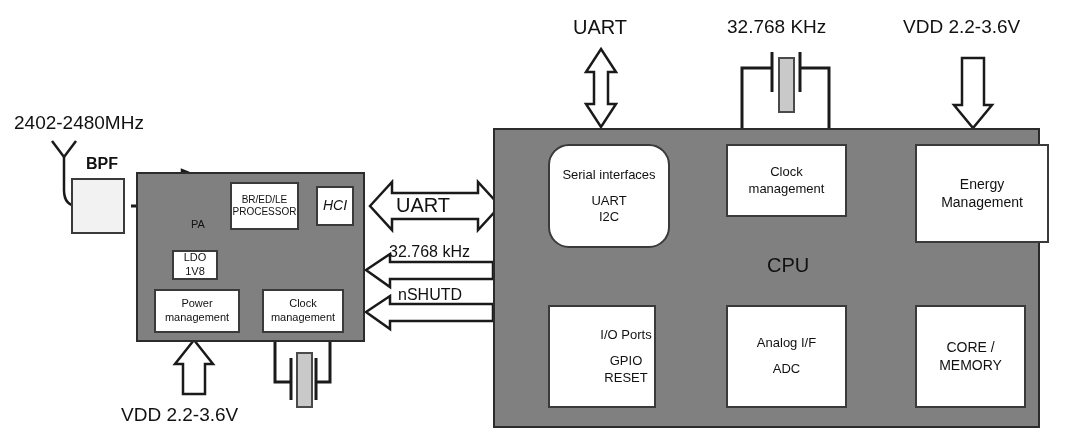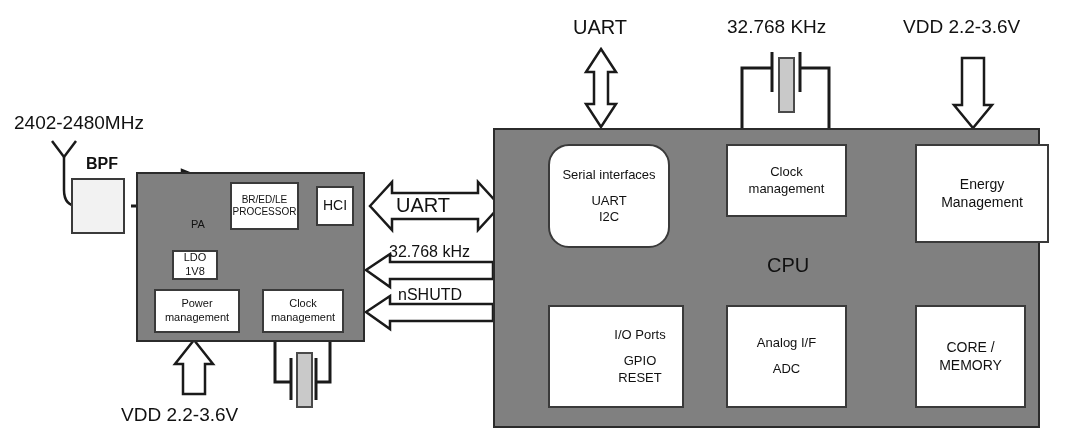--- a/index.html
+++ b/index.html
@@ -136,21 +136,21 @@
   <div class="xtal-body" style="left:778px; top:57px; width:17px; height:56px;"></div>
   <div class="xtal-body" style="left:296px; top:352px; width:17px; height:56px;"></div>
 
   <div class="chip" style="left:136px; top:172px; width:229px; height:170px;"></div>
 
   <div class="ibox" style="left:230px; top:182px; width:69px; height:48px; font-size:10px;">
     <span class="ln">BR/ED/LE</span>
     <span class="ln">PROCESSOR</span>
   </div>
 
-  <div class="ibox" style="left:316px; top:186px; width:38px; height:40px; font-size:14px;">
+  <div class="ibox" style="left:316px; top:186px; width:38px; height:40px; font-size:14px;font-style:italic;">
     <span class="ln">HCI</span>
   </div>
 
   <div class="ibox" style="left:172px; top:250px; width:46px; height:30px; font-size:11px;">
     <span class="ln">LDO</span>
     <span class="ln">1V8</span>
   </div>
 
   <div class="ibox" style="left:154px; top:289px; width:86px; height:44px; font-size:11px;">
     <span class="ln">Power</span>
@@ -194,21 +194,21 @@
   <div class="ibox" style="left:726px; top:144px; width:121px; height:73px; font-size:13px;">
     <span class="ln">Clock</span>
     <span class="ln">management</span>
   </div>
 
   <div class="ibox" style="left:915px; top:144px; width:134px; height:99px; font-size:14px;">
     <span class="ln">Energy</span>
     <span class="ln">Management</span>
   </div>
 
-  <div class="ibox" style="left:548px; top:305px; width:136px; height:103px; font-size:13px;padding-left:48px;">
+  <div class="ibox" style="left:548px; top:305px; width:108px; height:103px; font-size:13px;padding-left:48px;">
     <span class="ln">I/O Ports</span>
     <span class="gap"></span>
     <span class="ln">GPIO</span>
     <span class="ln">RESET</span>
   </div>
 
   <div class="ibox" style="left:726px; top:305px; width:121px; height:103px; font-size:13px;">
     <span class="ln">Analog I/F</span>
     <span class="gap"></span>
     <span class="ln">ADC</span>

